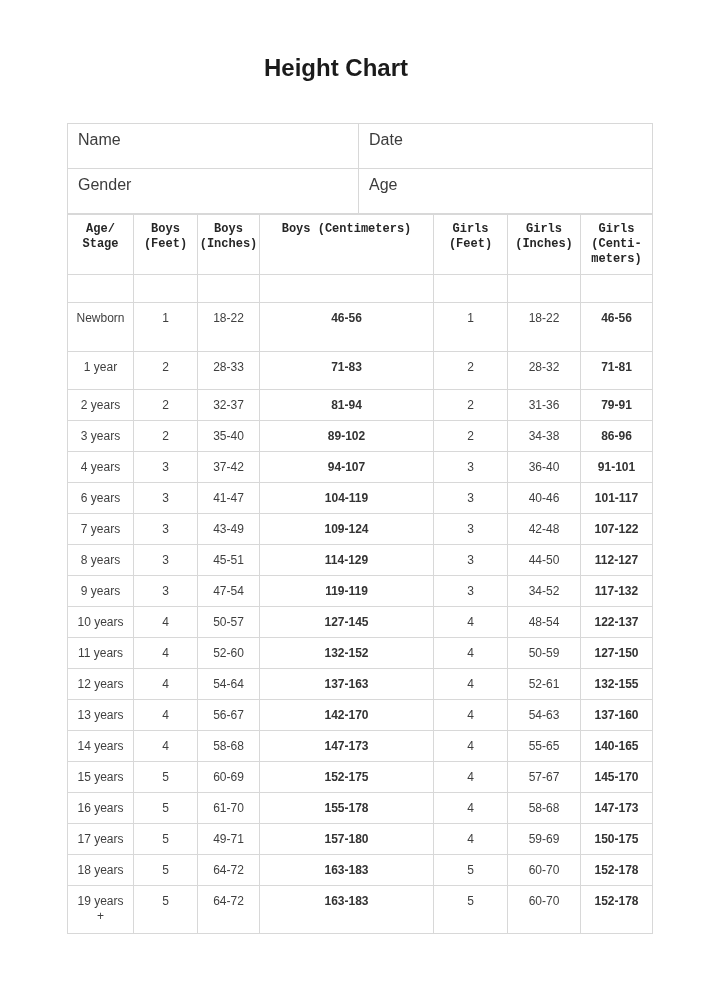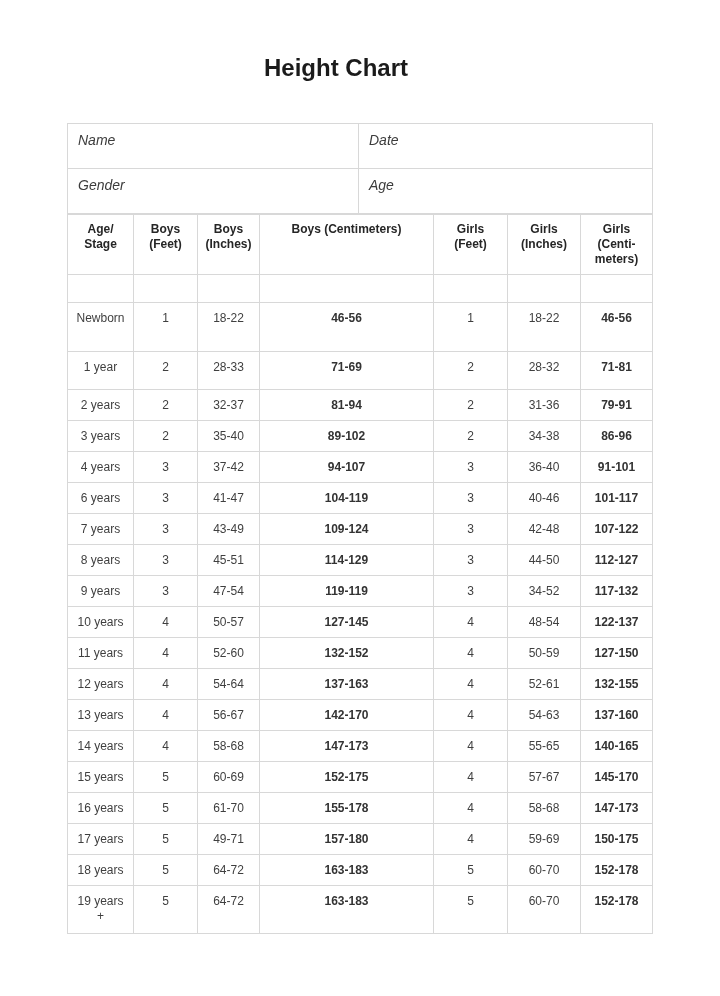--- a/index.html
+++ b/index.html
@@ -23,35 +23,34 @@
     font-size:24px;font-weight:bold;line-height:24px;
     text-align:center;color:var(--title-text);
   }
   
   table{border-collapse:collapse;table-layout:fixed;}
   .form-table{margin:43px 0 0 67px;}
   .form-table td{
     border:1px solid var(--border);
     vertical-align:top;
     padding:9px 0 0 10px;
-    font-size:14px;line-height:14px;
+    font-size:16px;line-height:14px;
     color:var(--label-text);
-    font-style:italic;
   }
   .form-table tr{height:45px;}
   
   .height-table{margin:0 0 0 67px;}
   .height-table th,.height-table td{
     border:1px solid var(--border);
     text-align:center;vertical-align:top;
     font-size:12px;line-height:15px;
     white-space:pre-line;
     padding:0;
   }
-  .height-table thead tr.header-row{height:60px;}
+  .height-table thead tr.header-row{height:60px;font-family:Liberation Mono, monospace;}
   .height-table th{
     font-weight:bold;color:var(--header-text);
     padding-top:7px;
   }
   .height-table tr.blank-row{height:28px;}
   .height-table tbody tr{height:31px;}
   .height-table tbody tr.row-newborn{height:49px;margin-top:44px;}
   .height-table tbody tr.row-year1{height:38px;}
   .height-table tbody tr.row-last{height:48px;}
   .height-table tbody td{
@@ -138,21 +137,21 @@
           <td>18-22</td>
           <td class="cm">46-56</td>
           <td>1</td>
           <td>18-22</td>
           <td class="cm">46-56</td>
         </tr>
         <tr class="row-year1">
           <td>1 year</td>
           <td>2</td>
           <td>28-33</td>
-          <td class="cm">71-69</td>
+          <td class="cm">71-83</td>
           <td>2</td>
           <td>28-32</td>
           <td class="cm">71-81</td>
         </tr>
         <tr>
           <td>2 years</td>
           <td>2</td>
           <td>32-37</td>
           <td class="cm">81-94</td>
           <td>2</td>

